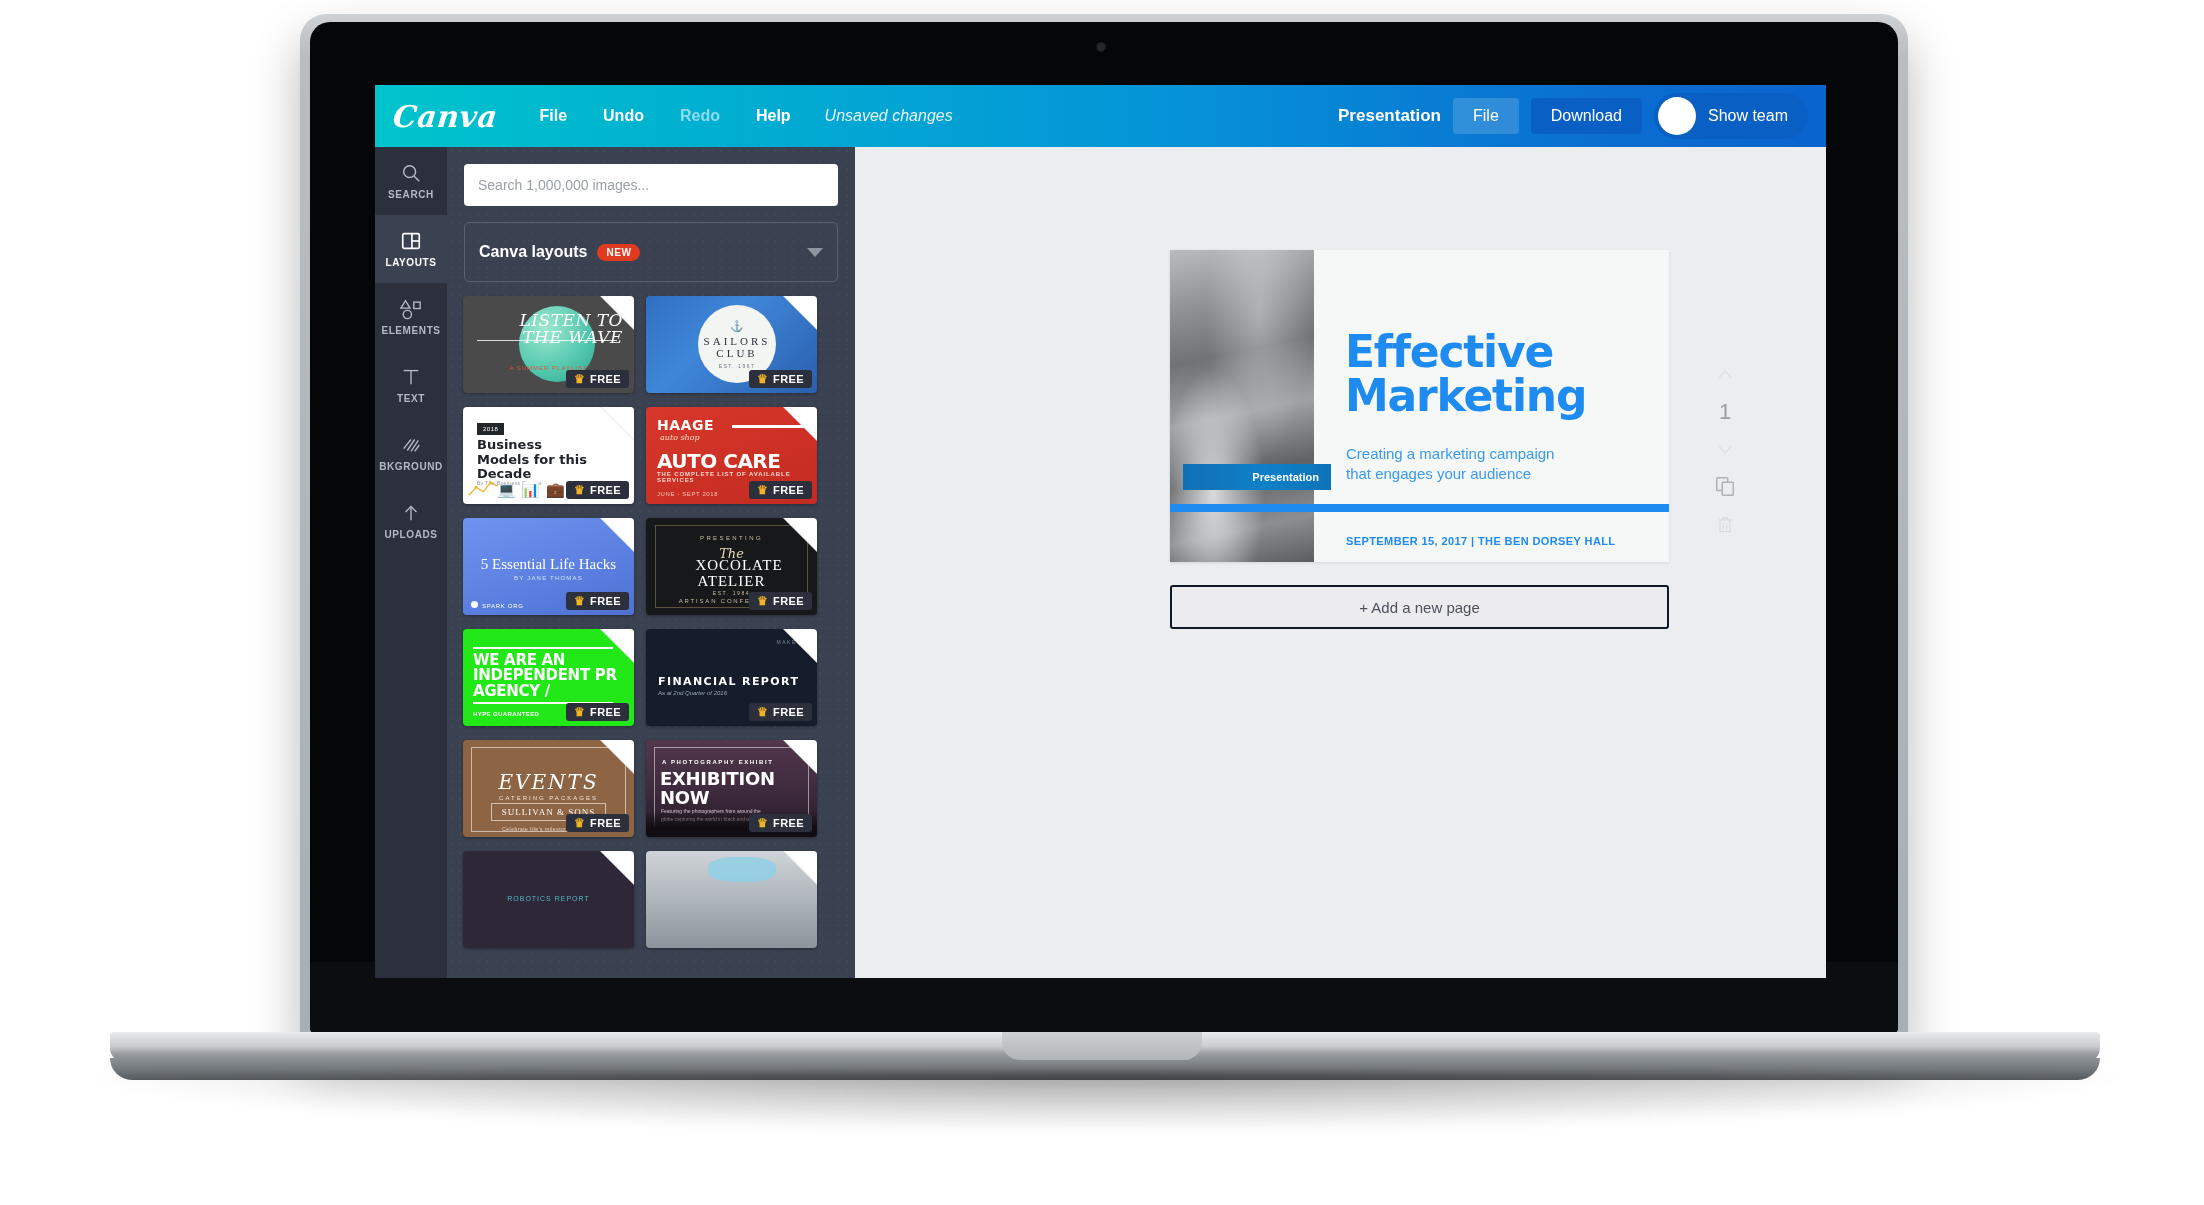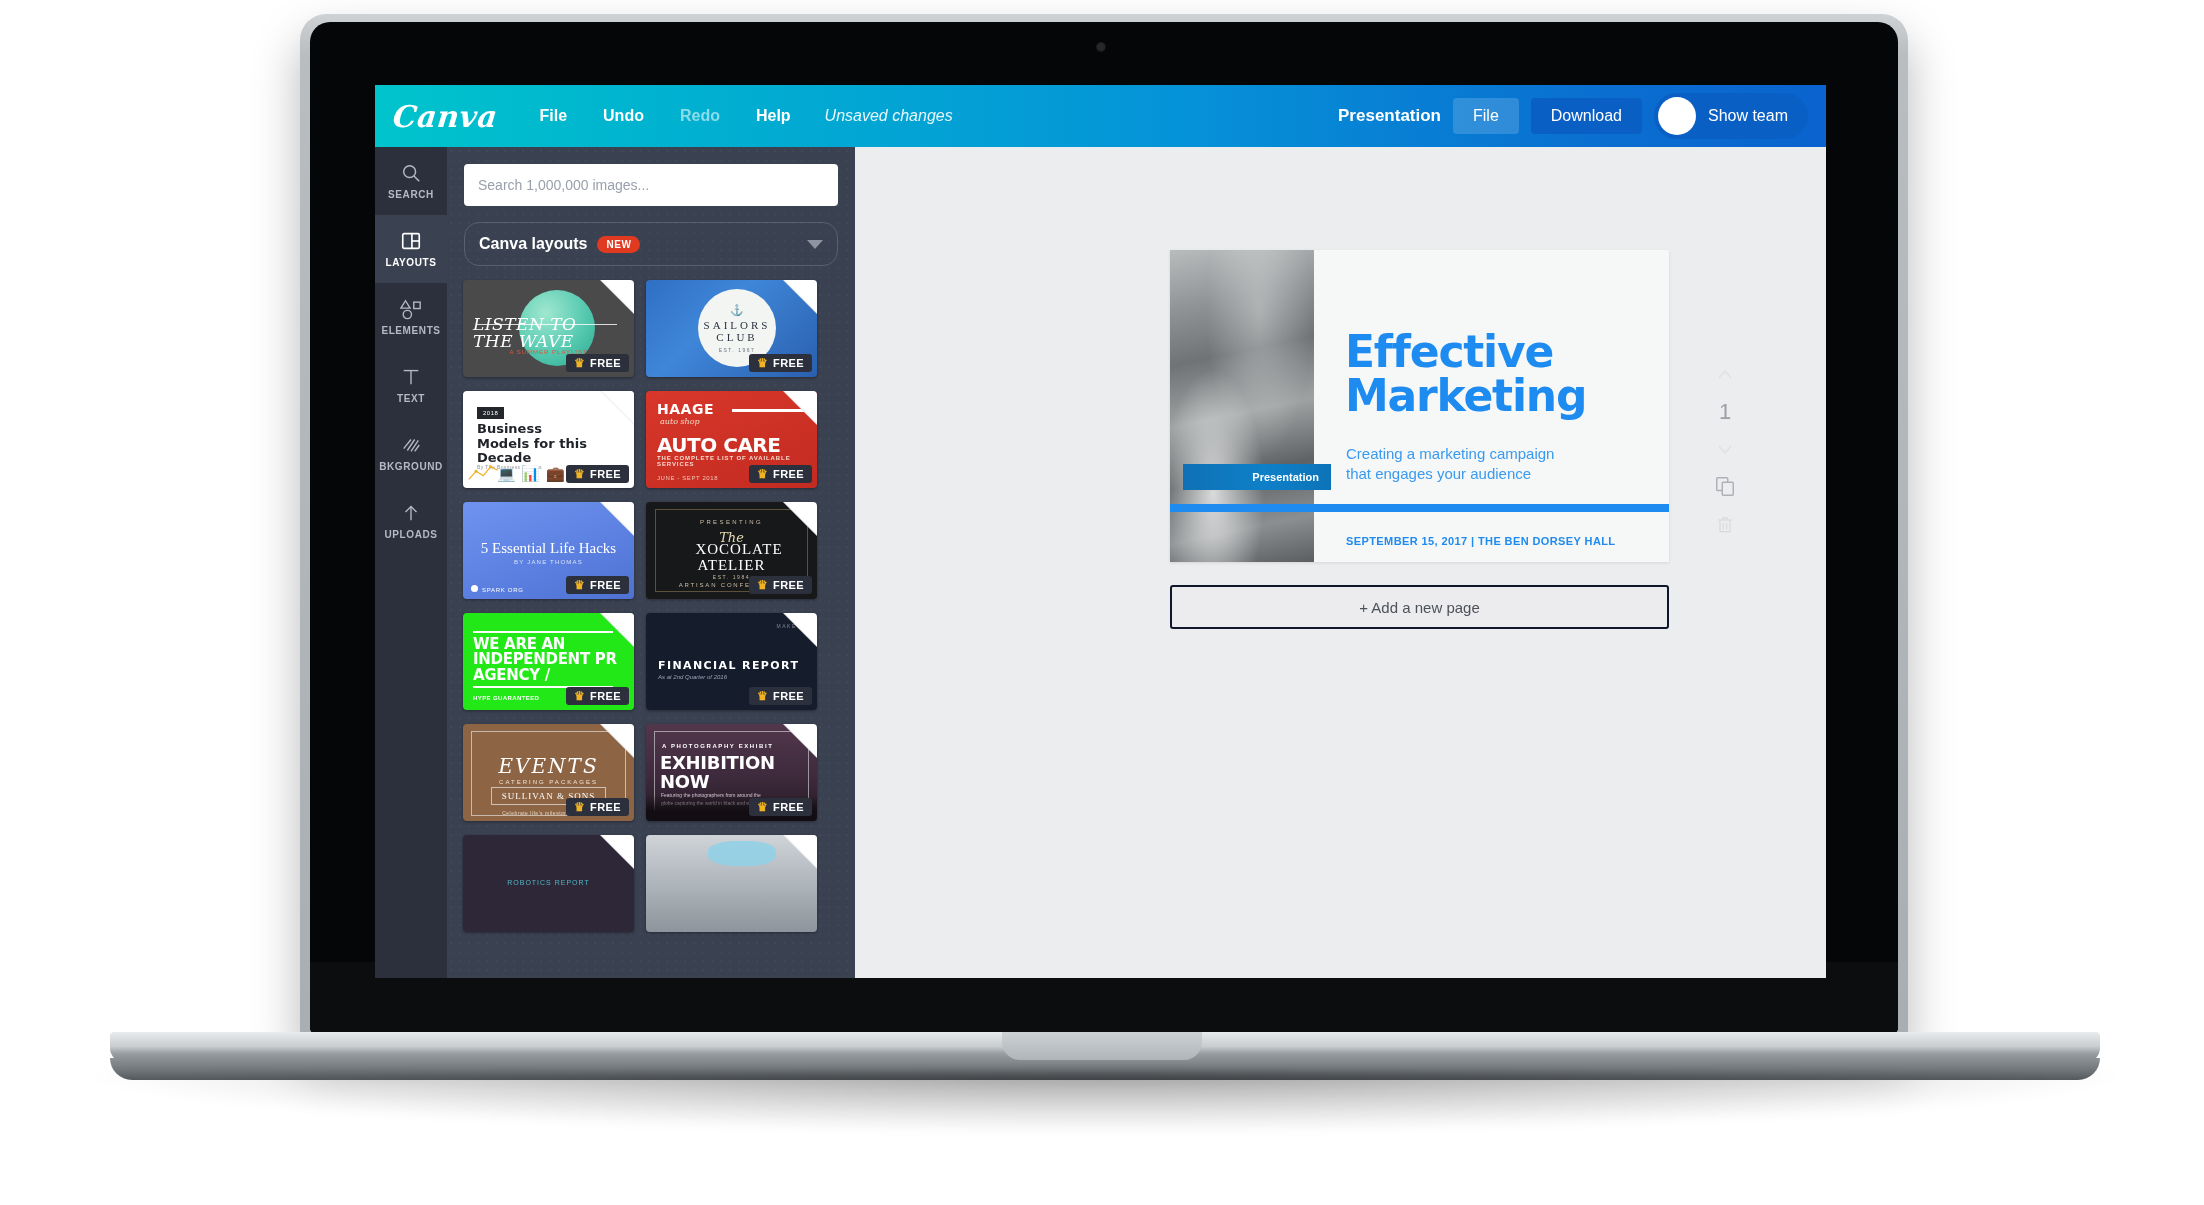--- a/index.html
+++ b/index.html
@@ -133,22 +133,22 @@
   .search-box {
     margin: 17px 17px 0 17px; height: 42px; background:#fff; border-radius:4px;
     display:flex; align-items:center; padding: 0 14px; cursor:text;
   }
   .search-box input {
     border:none; outline:none; width:100%; font-size:14px; color:#8b5cf6;
     font-family:"Liberation Sans", sans-serif; background: transparent;
   }
   .search-box input::placeholder { color:#9aa0ab; }
   .layouts-select {
-    margin: 16px 17px 0 17px; height: 44px; border:1px solid #596070;
-    border-radius:15px; display:flex; align-items:center; padding: 0 14px;
+    margin: 16px 17px 0 17px; height: 60px; border:1px solid #596070;
+    border-radius:5px; display:flex; align-items:center; padding: 0 14px;
     cursor:pointer; gap:10px;
   }
   .layouts-select .lbl { color:#fff; font-size:16px; font-weight:700; }
   .badge-new {
     background:#e03a21; color:#fff; font-size:10px; font-weight:700;
     border-radius:10px; padding: 3px 9px; letter-spacing:.5px;
   }
   .caret { margin-left:auto; width:0;height:0;border-left:8px solid transparent;border-right:8px solid transparent;border-top:9px solid #8e94a0; }
 
   .thumb-grid {
@@ -172,23 +172,23 @@
   }
   .crown { color:#f0b323; font-size:12px; line-height:1; }
 
   
   .th-wave { background:#4a4a4a; display:flex; align-items:center; justify-content:center; }
   .wave-circle {
     position:absolute; left:56px; top:10px; width:76px; height:76px; border-radius:50%;
     background: radial-gradient(circle at 35% 30%, #9fe8cf 0%, #55c9b0 55%, #2aa88f 100%);
   }
   .wave-text {
-    position:absolute; left:10px; top:36px; width:150px; color:#fff;
+    position:absolute; left:10px; top:16px; width:150px; color:#fff;
     font-family:"DejaVu Serif", serif; font-style:italic; font-size:17px;
-    line-height:1.02; text-align:left; letter-spacing:.5px;
+    line-height:1.02; text-align:right; letter-spacing:.5px;
   }
   .wave-underline { position:absolute; left:14px; top:44px; width:140px; height:1px; background:rgba(255,255,255,.8); }
   .wave-sub { position:absolute; left:0; right:0; bottom:22px; text-align:center; color:#e0553a; font-size:6px; letter-spacing:1px; }
 
   .th-sailors { background: linear-gradient(135deg,#2f6fc4 0%, #3f86d8 40%, #2a5fae 100%); }
   .sail-circle {
     position:absolute; left:52px; top:9px; width:78px; height:78px; border-radius:50%;
     background:#f3f5f2; display:flex; flex-direction:column; align-items:center; justify-content:center;
     color:#2b3440;
   }

